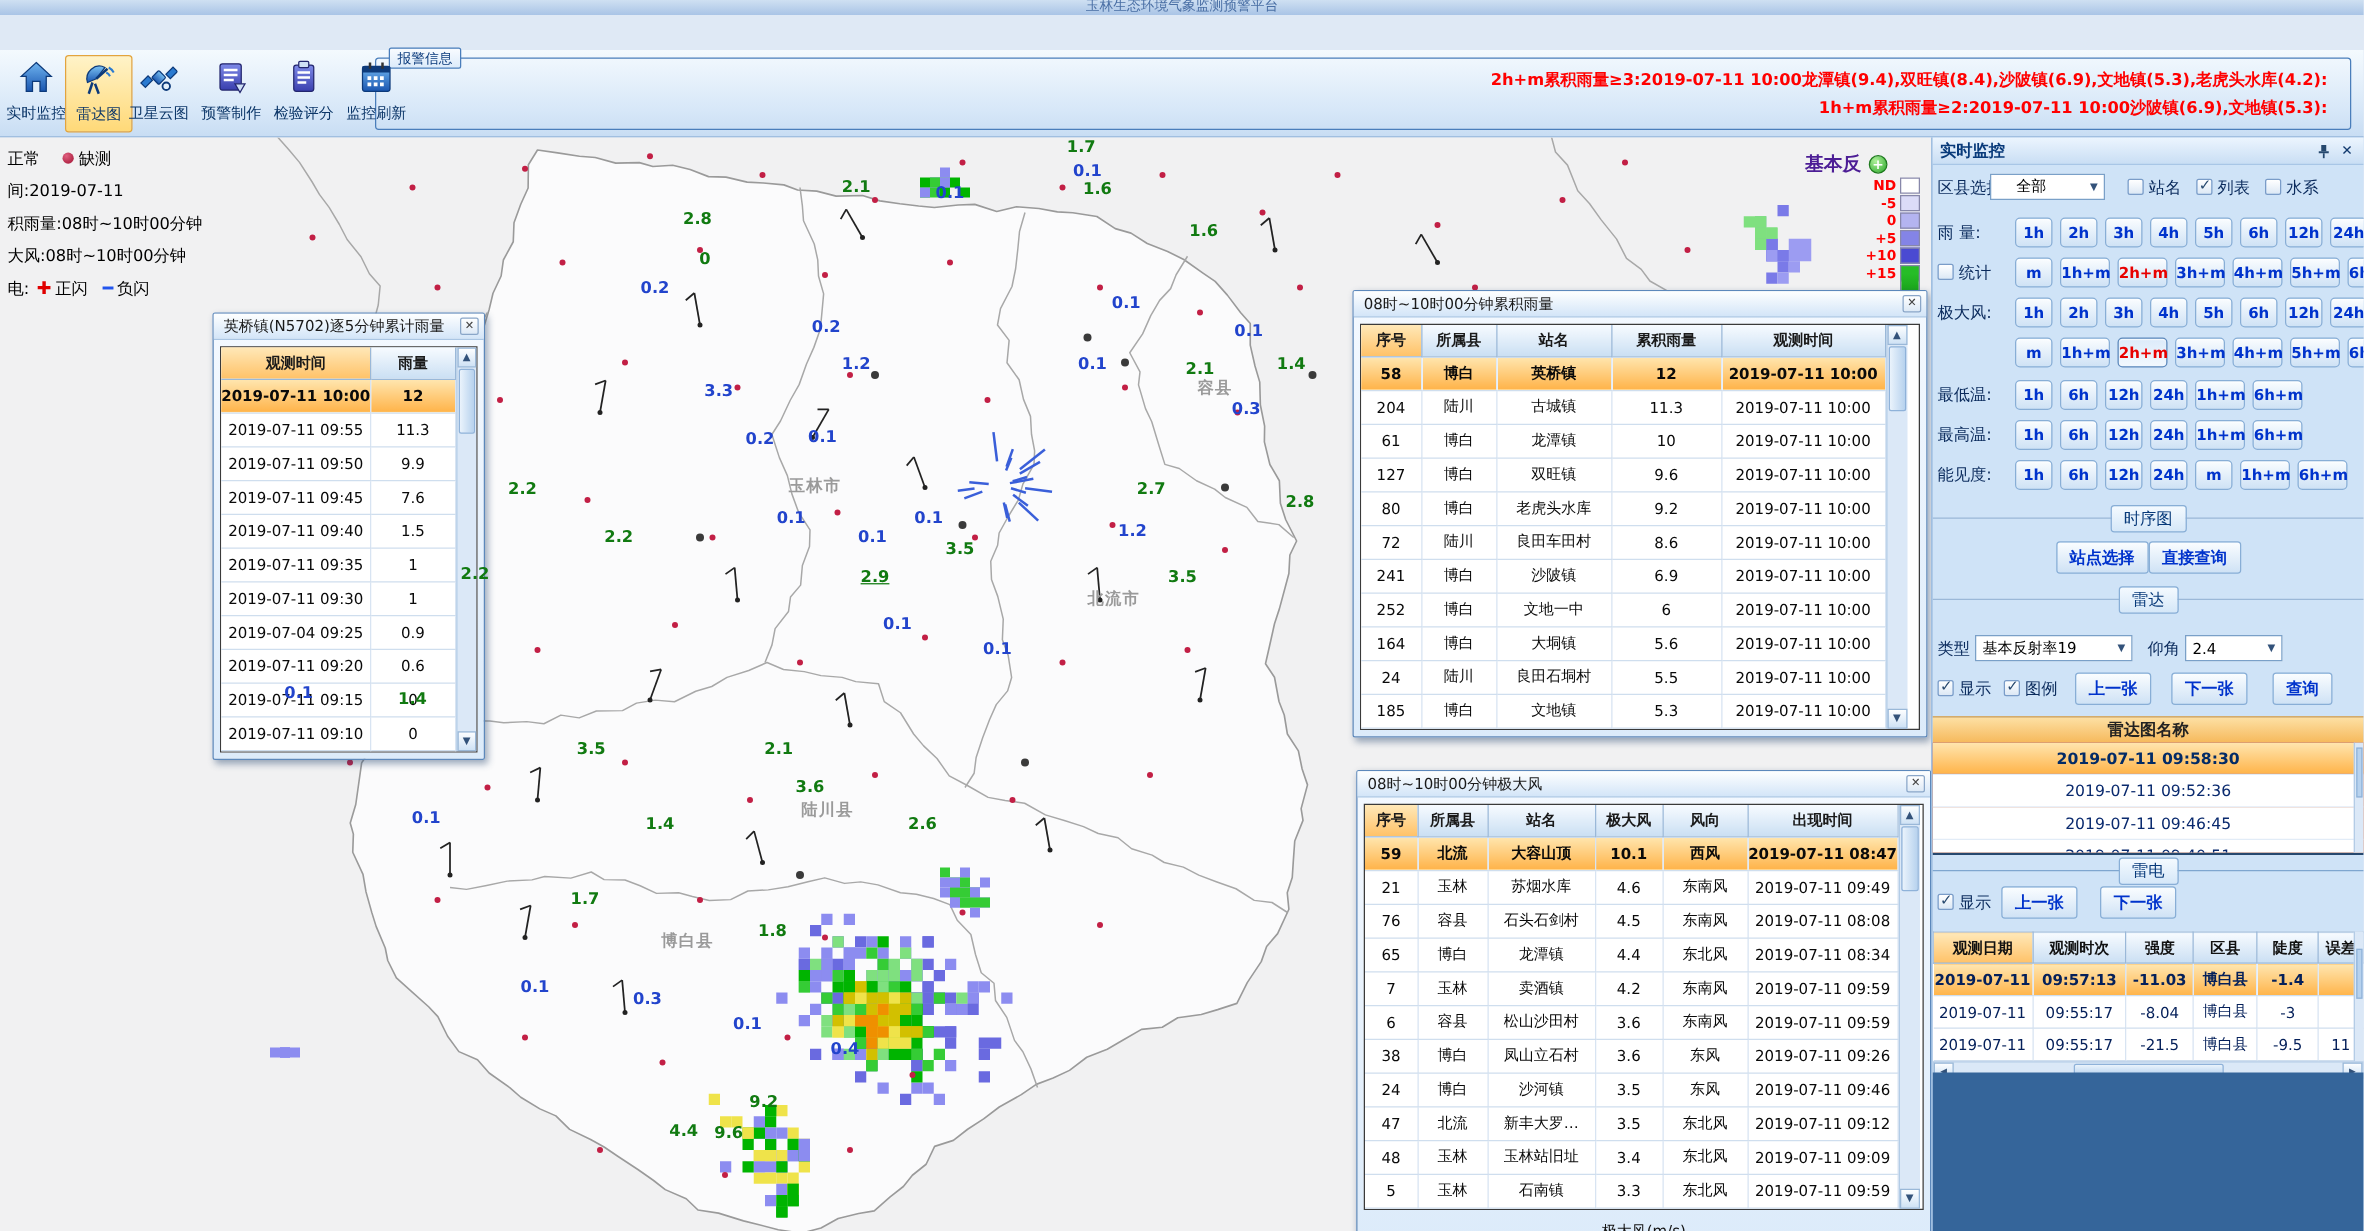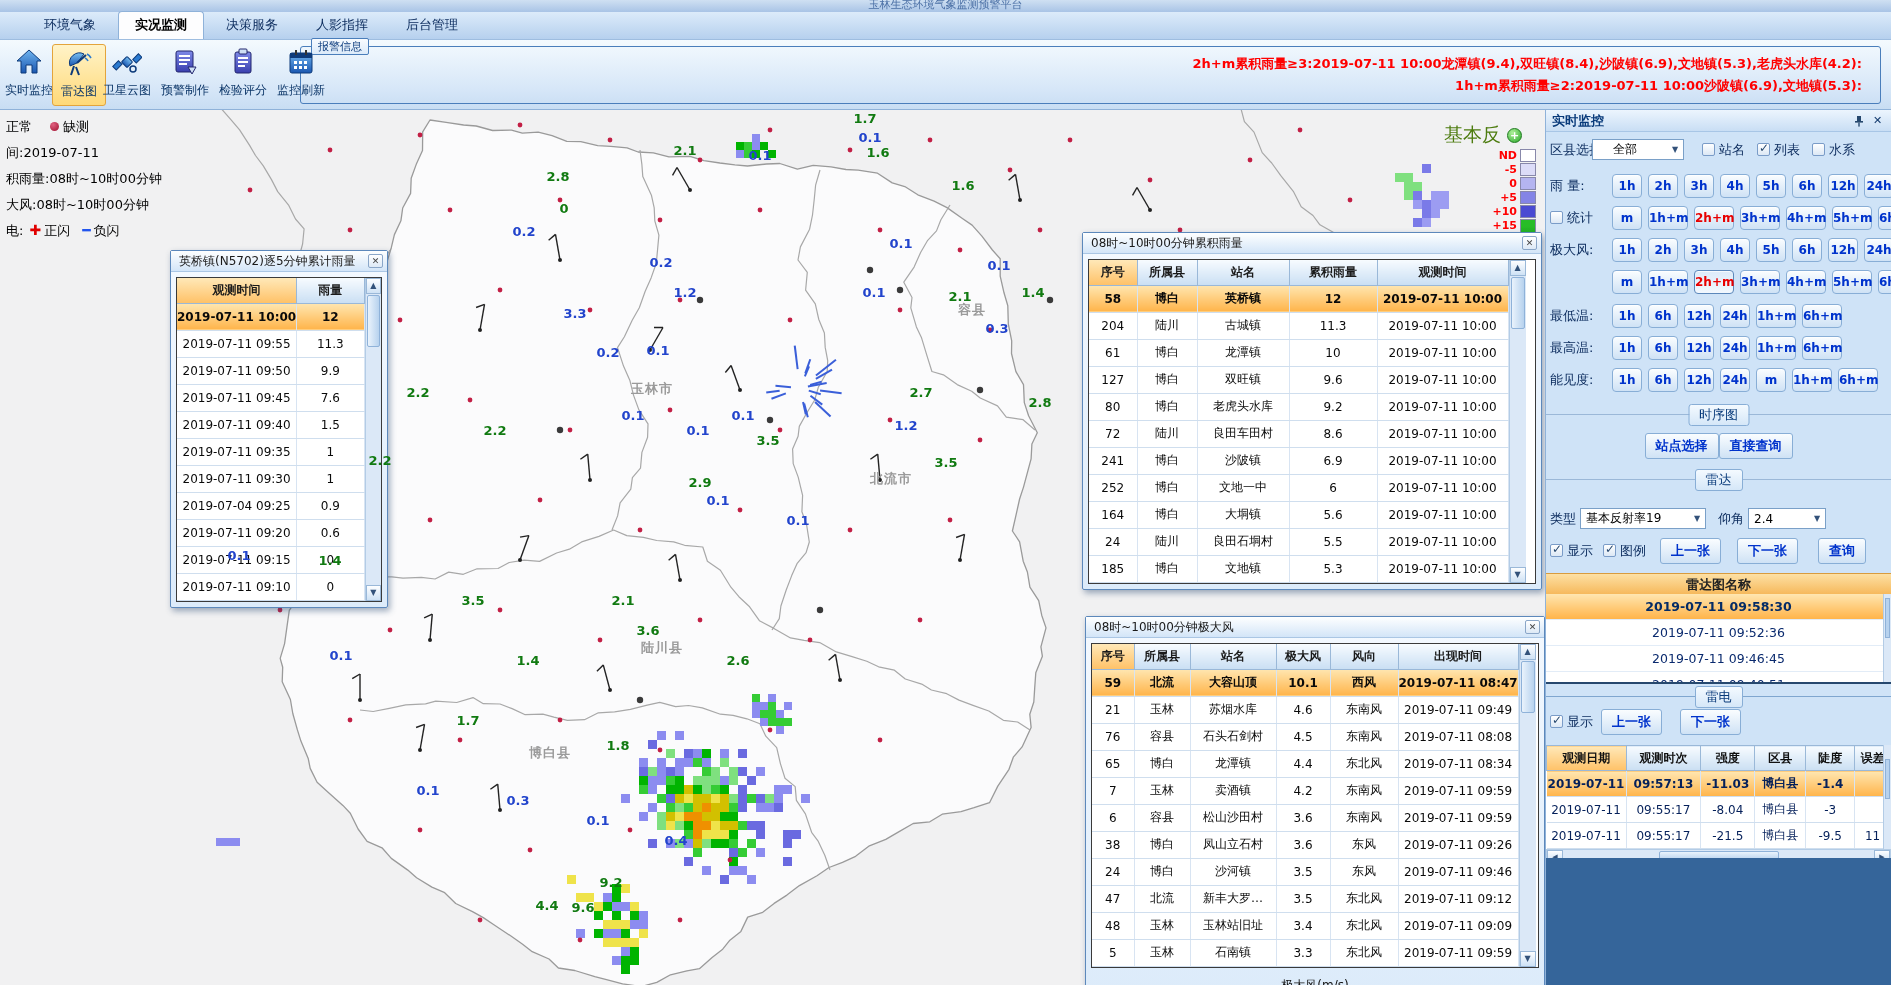--- a/index.html
+++ b/index.html
@@ -43,21 +43,21 @@
   .map-city { position:absolute; font-size:13px; font-weight:bold; color:#9a9a9a;
     transform:translate(-50%,-50%); letter-spacing:1px; }
   #status-legend { position:absolute; left:6px; top:8px; font-size:13px; color:#000; }
   #status-legend .row { margin-bottom:8px; white-space:nowrap; }
   .dot-missing { display:inline-block; width:9px; height:9px; border-radius:50%;
     background:radial-gradient(circle at 35% 30%,#e06080,#a01030); margin:0 4px 0 18px; }
   .pos-flash { color:#e00000; font-weight:bold; margin:0 3px 0 6px; font-size:14px; }
   .neg-flash { color:#2255ee; font-weight:bold; margin:0 3px 0 12px; font-size:14px; }
   #radar-legend { position:absolute; left:1444px; top:12px; width:92px; font-size:12px; }
   #radar-legend .rl-head { display:flex; align-items:center; }
-  #radar-legend .rl-title { font-size:19px; font-weight:normal; color:#4d7c0f; }
+  #radar-legend .rl-title { font-size:15px; font-weight:bold; color:#4c1d95; }
   .plus-btn { width:15px; height:15px; border-radius:50%; margin-left:6px;
     background:radial-gradient(circle at 35% 30%,#aef09a,#2aa82a); border:1px solid #1d7a1d;
     color:#fff; font-size:11px; line-height:13px; text-align:center; font-weight:bold; }
   .rl-row { display:flex; justify-content:flex-end; align-items:center; height:14px; }
   .rl-label { font-size:11px; font-weight:bold; margin-right:3px; }
   .rl-swatch { width:16px; height:13px; border:1px solid #8888aa; }
   .rl-tail { margin-left:auto; width:16px; height:26px;
     background:linear-gradient(#27bd27,#0f8f0f); border:1px solid #8888aa; border-top:none; }
 
   
@@ -142,27 +142,20 @@
   .sliver-sb .st { position:absolute; left:1px; right:1px; top:14px; height:40px;
     background:#b7d2ee; border:1px solid #8fb2d9; }
 </style>
 <title>玉林生态环境气象监测预警平台</title></head>
 <body>
 
 <div id="app">
 
   <div id="titlebar">玉林生态环境气象监测预警平台</div>
 
-  <div id="menubar">
-      <div class="menu-tab">环境气象</div>
-      <div class="menu-tab active">实况监测</div>
-      <div class="menu-tab">决策服务</div>
-      <div class="menu-tab">人影指挥</div>
-      <div class="menu-tab">后台管理</div>
-    </div>
 
   <div id="toolbar">
     <div id="alarm-box">
       <span id="alarm-label">报警信息</span>
       <div class="alarm-line" id="alarm-line1">2h+m累积雨量≥3:2019-07-11 10:00龙潭镇(9.4),双旺镇(8.4),沙陂镇(6.9),文地镇(5.3),老虎头水库(4.2):</div>
       <div class="alarm-line" id="alarm-line2">1h+m累积雨量≥2:2019-07-11 10:00沙陂镇(6.9),文地镇(5.3):</div>
     </div>
   <div class="tool-btn" style="left: 2px;"><svg class="ticon" viewBox="0 0 30 30">
           <linearGradient id="g1" x1="0" y1="0" x2="0" y2="1">
             <stop offset="0" stop-color="#6fb4ef"></stop>
@@ -1238,21 +1231,21 @@
       <span class="map-val g" style="left: 738px; top: 550px;">2.6</span>
       <span class="map-val g" style="left: 618px; top: 635px;">1.8</span>
       <span class="map-val g" style="left: 547px; top: 795px;">4.4</span>
       <span class="map-val g" style="left: 583px; top: 797px;">9.6</span>
       <span class="map-val g" style="left: 611px; top: 772px;">9.2</span>
       <span class="map-val g" style="left: 623px; top: 490px;">2.1</span>
       <span class="map-val g" style="left: 473px; top: 490px;">3.5</span>
       <span class="map-val g" style="left: 380px; top: 350px;">2.2</span>
       <span class="map-val g" style="left: 330px; top: 450px;">1.4</span>
       <span class="map-val g" style="left: 418px; top: 282px;">2.2</span>
-      <span class="map-val g" style="left: 700px; top: 372px;">2.9</span>
+      <span class="map-val g" style="left: 700px; top: 352px; text-decoration: underline;">2.9</span>
       <span class="map-val g" style="left: 768px; top: 330px;">3.5</span>
       <span class="map-val b" style="left: 870px; top: 27px;">0.1</span>
       <span class="map-val b" style="left: 524px; top: 121px;">0.2</span>
       <span class="map-val b" style="left: 999px; top: 155px;">0.1</span>
       <span class="map-val b" style="left: 997px; top: 218px;">0.3</span>
       <span class="map-val b" style="left: 901px; top: 133px;">0.1</span>
       <span class="map-val b" style="left: 874px; top: 182px;">0.1</span>
       <span class="map-val b" style="left: 661px; top: 152px;">0.2</span>
       <span class="map-val b" style="left: 575px; top: 203px;">3.3</span>
       <span class="map-val b" style="left: 685px; top: 182px;">1.2</span>

